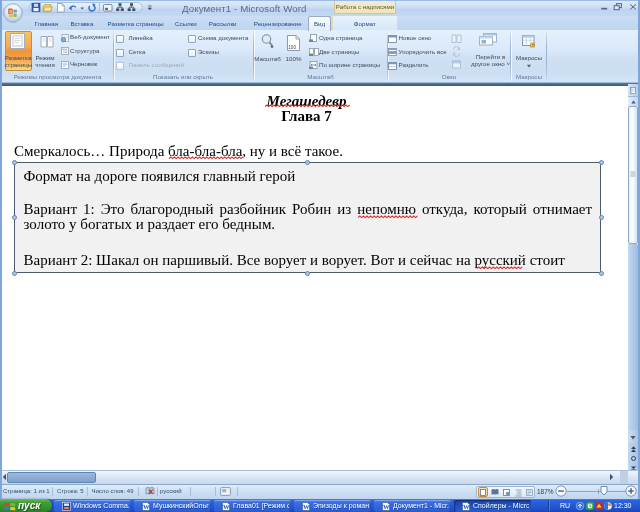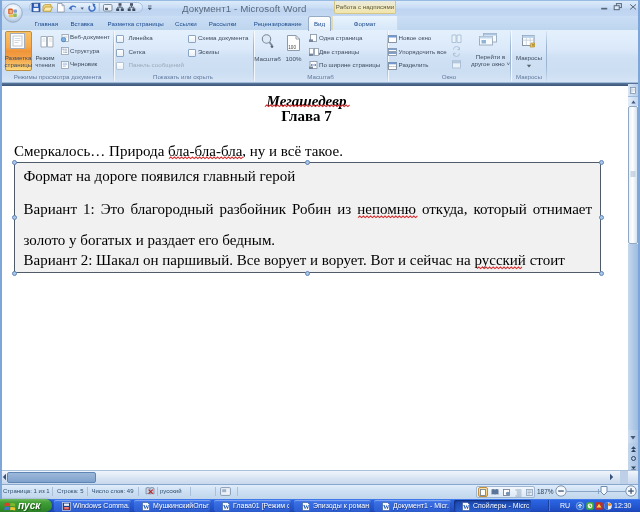--- a/index.html
+++ b/index.html
@@ -281,21 +281,21 @@
   <div class="abs" id="docedge"></div>
 
   <div class="abs" style="left:0px; top:86px; width:640px; height:384px; background:#fff;"></div>
   <div class="abs serif" style="left:14px; top:92.9px; width:585px; text-align:center; font-weight:bold;font-style:italic;"><span class="sq">Мегашедевр</span></div>
   <div class="abs serif" style="left:14px; top:108.4px; width:585px; text-align:center; font-weight:bold;">Глава 7</div>
   <div class="abs serif" style="left:14px; top:142.5px;">Смеркалось… Природа <span class="sq">бла-бла-бла</span>, ну и всё такое.</div>
 
   <div class="abs" id="tbox"></div>
   <div class="abs serif" style="left:23.5px; top:168px;">Формат на дороге появился главный герой</div>
   <div class="abs serif" style="left:23.5px; top:201.1px; width:568.5px; text-align:justify; text-align-last:justify; white-space:normal;">Вариант 1: Это благородный разбойник Робин из <span class="sq">непомню</span> откуда, который отнимает</div>
-  <div class="abs serif" style="left:23.5px; top:232px;">золото у богатых и раздает его бедным.</div>
+  <div class="abs serif" style="left:23.5px; top:216px;">золото у богатых и раздает его бедным.</div>
   <div class="abs serif" style="left:23.5px; top:252px;">Вариант 2: Шакал он паршивый. Все ворует и ворует. Вот и сейчас на <span class="sq">русский</span> стоит</div>
 
   <svg class="zig" style="left:265px; top:105.4px;" width="87" height="4" viewBox="0 0 87 4">
     <path d="M0 1.6 L1.8 0.0 L3.6 1.6 L5.4 0.0 L7.2 1.6 L9.0 0.0 L10.8 1.6 L12.6 0.0 L14.4 1.6 L16.2 0.0 L18.0 1.6 L19.8 0.0 L21.6 1.6 L23.4 0.0 L25.2 1.6 L27.0 0.0 L28.8 1.6 L30.6 0.0 L32.4 1.6 L34.2 0.0 L36.0 1.6 L37.8 0.0 L39.6 1.6 L41.4 0.0 L43.2 1.6 L45.0 0.0 L46.8 1.6 L48.6 0.0 L50.4 1.6 L52.2 0.0 L54.0 1.6 L55.8 0.0 L57.6 1.6 L59.4 0.0 L61.2 1.6 L63.0 0.0 L64.8 1.6 L66.6 0.0 L68.4 1.6 L70.2 0.0 L72.0 1.6 L73.8 0.0 L75.6 1.6 L77.4 0.0 L79.2 1.6 L81.0 0.0 L82.8 1.6 L84.6 0.0" fill="none" stroke="#d83030" stroke-width="1.05"></path>
   </svg>
   <svg class="zig" style="left:169px; top:157.2px;" width="77" height="4" viewBox="0 0 77 4">
     <path d="M0 1.6 L1.8 0.0 L3.6 1.6 L5.4 0.0 L7.2 1.6 L9.0 0.0 L10.8 1.6 L12.6 0.0 L14.4 1.6 L16.2 0.0 L18.0 1.6 L19.8 0.0 L21.6 1.6 L23.4 0.0 L25.2 1.6 L27.0 0.0 L28.8 1.6 L30.6 0.0 L32.4 1.6 L34.2 0.0 L36.0 1.6 L37.8 0.0 L39.6 1.6 L41.4 0.0 L43.2 1.6 L45.0 0.0 L46.8 1.6 L48.6 0.0 L50.4 1.6 L52.2 0.0 L54.0 1.6 L55.8 0.0 L57.6 1.6 L59.4 0.0 L61.2 1.6 L63.0 0.0 L64.8 1.6 L66.6 0.0 L68.4 1.6 L70.2 0.0 L72.0 1.6 L73.8 0.0" fill="none" stroke="#d83030" stroke-width="1.05"></path>
   </svg>
   <svg class="zig" style="left:358px; top:215.8px;" width="62" height="4" viewBox="0 0 62 4">
     <path d="M0 1.6 L1.8 0.0 L3.6 1.6 L5.4 0.0 L7.2 1.6 L9.0 0.0 L10.8 1.6 L12.6 0.0 L14.4 1.6 L16.2 0.0 L18.0 1.6 L19.8 0.0 L21.6 1.6 L23.4 0.0 L25.2 1.6 L27.0 0.0 L28.8 1.6 L30.6 0.0 L32.4 1.6 L34.2 0.0 L36.0 1.6 L37.8 0.0 L39.6 1.6 L41.4 0.0 L43.2 1.6 L45.0 0.0 L46.8 1.6 L48.6 0.0 L50.4 1.6 L52.2 0.0 L54.0 1.6 L55.8 0.0 L57.6 1.6 L59.4 0.0" fill="none" stroke="#d83030" stroke-width="1.05"></path>

